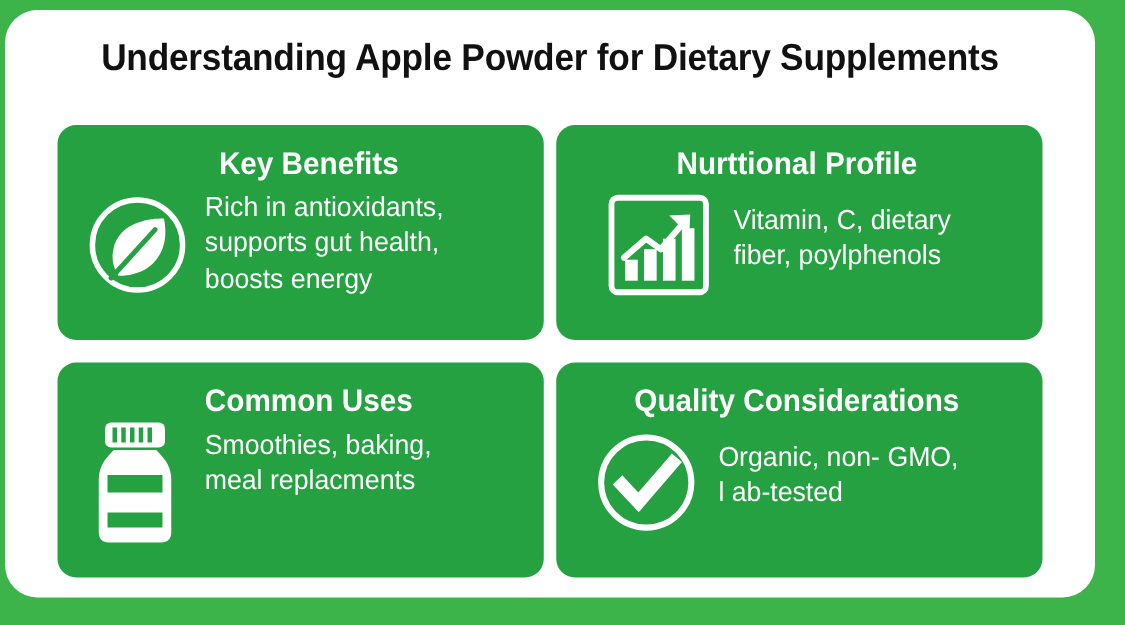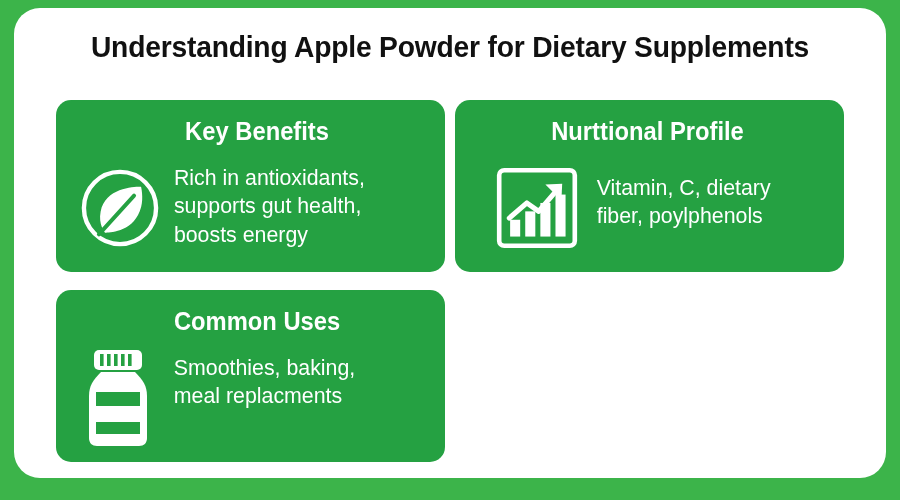--- a/index.html
+++ b/index.html
@@ -19,21 +19,21 @@
     position: relative;
     width: 900px;
     height: 500px;
     background: #3cb44a;
     box-sizing: border-box;
   }
 
   
   #white-panel {
     position: absolute;
-    left: 14px;
+    left: 4px;
     top: 8px;
     width: 872px;
     height: 470px;
     background: #ffffff;
     border-radius: 26px;
     box-sizing: border-box;
   }
 
   
   #page-title {
@@ -83,21 +83,21 @@
     line-height: 1.05;
     transform: scaleX(0.95);
     margin: 8px 0 0 0;
     white-space: nowrap;
   }
   .card-heading.shifted-right { padding-left: 18px; }
 
   .card-body-row {
     display: flex;
     align-items: flex-start;
-    margin-top: 16px;
+    margin-top: 4px;
   }
 
   .card-icon {
     flex: 0 0 auto;
     width: 96px;
     height: 96px;
     display: flex;
     align-items: center;
     justify-content: center;
     margin-left: 4px;
@@ -198,16 +198,31 @@
               <rect x="15" y="74" width="44" height="12" fill="#25a142"></rect>
             </svg>
           </div>
           <div class="card-text">
             <span class="ln">Smoothies, baking,</span>
             <span class="ln">meal replacments</span>
           </div>
         </div>
       </div>
 
+      <div class="card" id="card-quality-considerations">
+        <div class="card-heading">Quality Considerations</div>
+        <div class="card-body-row">
+          <div class="card-icon">
+            <svg width="88" height="88" viewBox="0 0 100 100" aria-hidden="true">
+              <circle cx="50" cy="50" r="41" fill="none" stroke="#ffffff" stroke-width="5.5"></circle>
+              <path d="M28 52 L43 68 L74 32" fill="none" stroke="#ffffff" stroke-width="12" stroke-linecap="square" stroke-linejoin="miter"></path>
+            </svg>
+          </div>
+          <div class="card-text">
+            <span class="ln">Organic, non- GMO,</span>
+            <span class="ln">l ab-tested</span>
+          </div>
+        </div>
+      </div>
 
     </div>
   </div>
 </div>
 
 </body></html>

